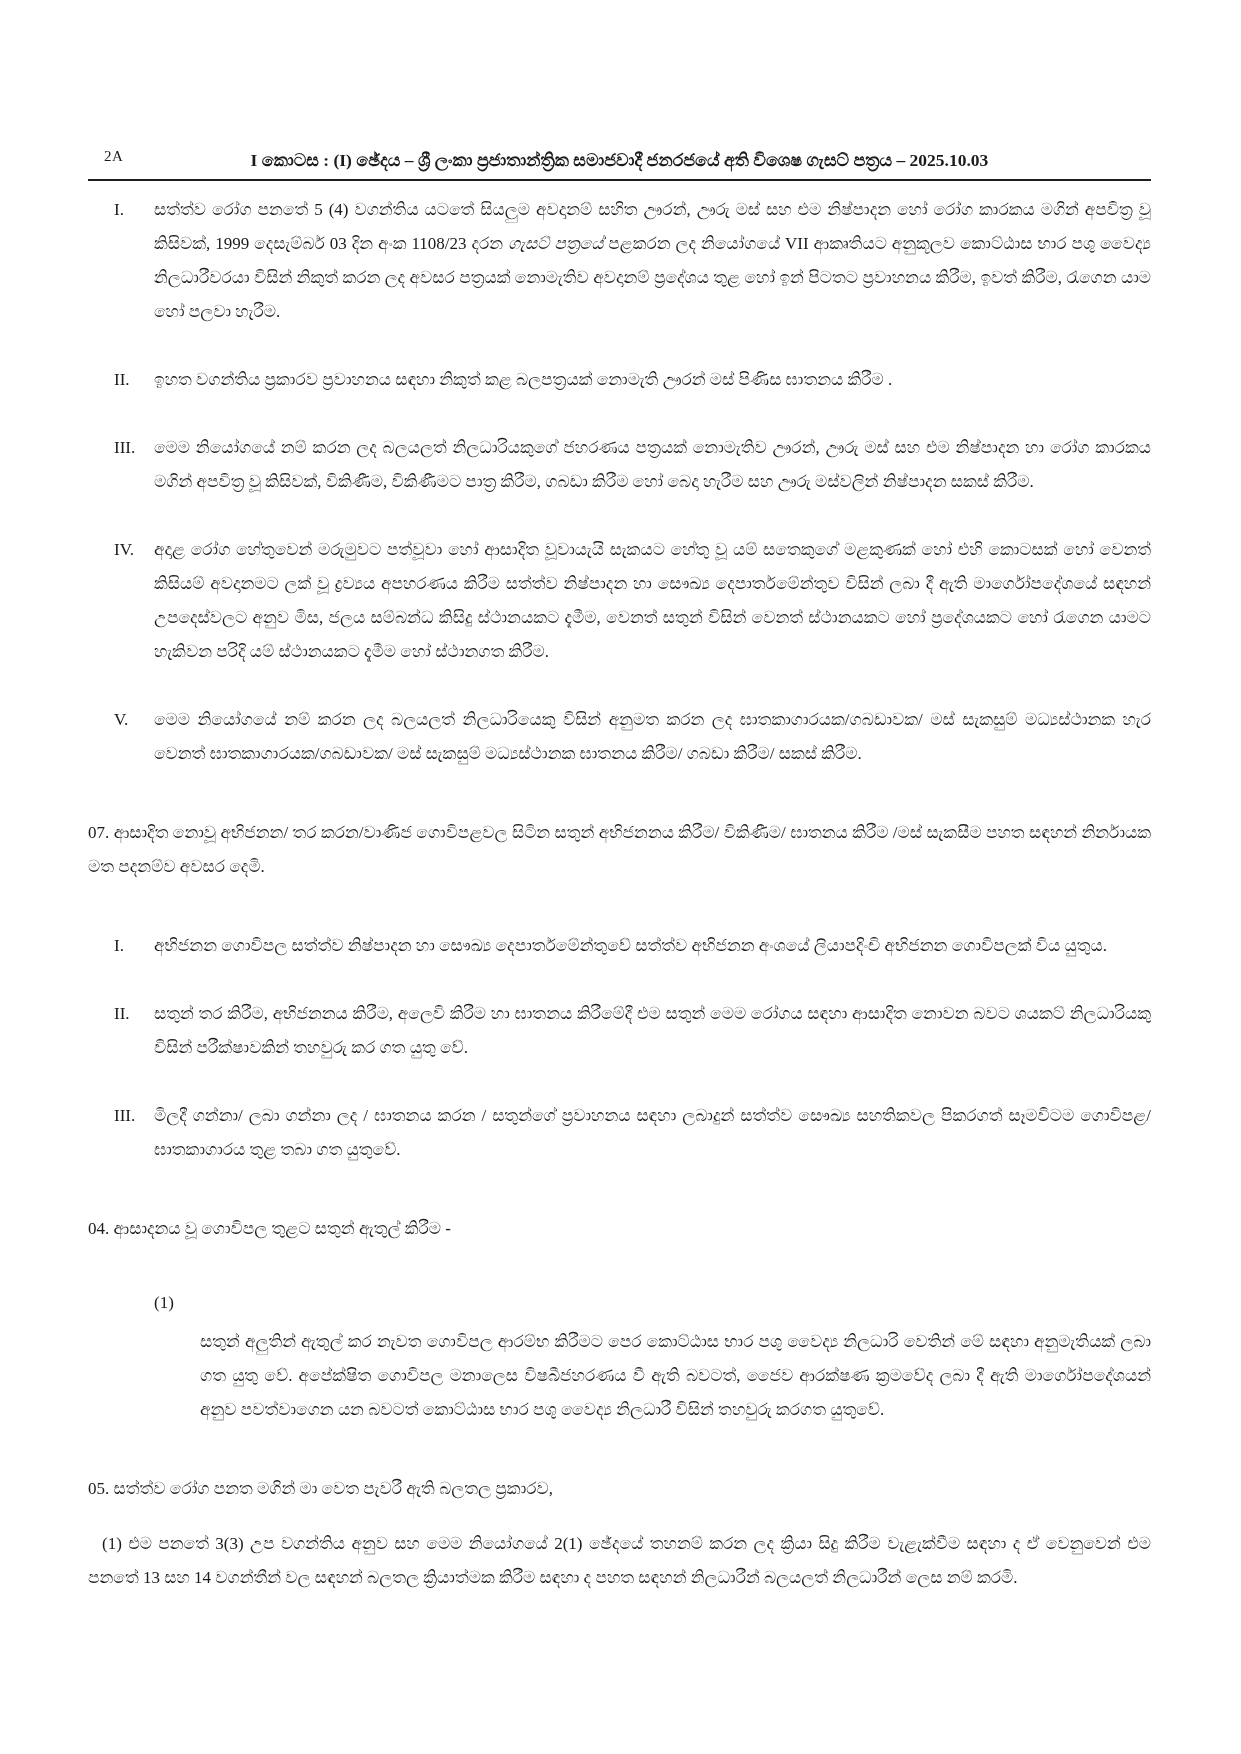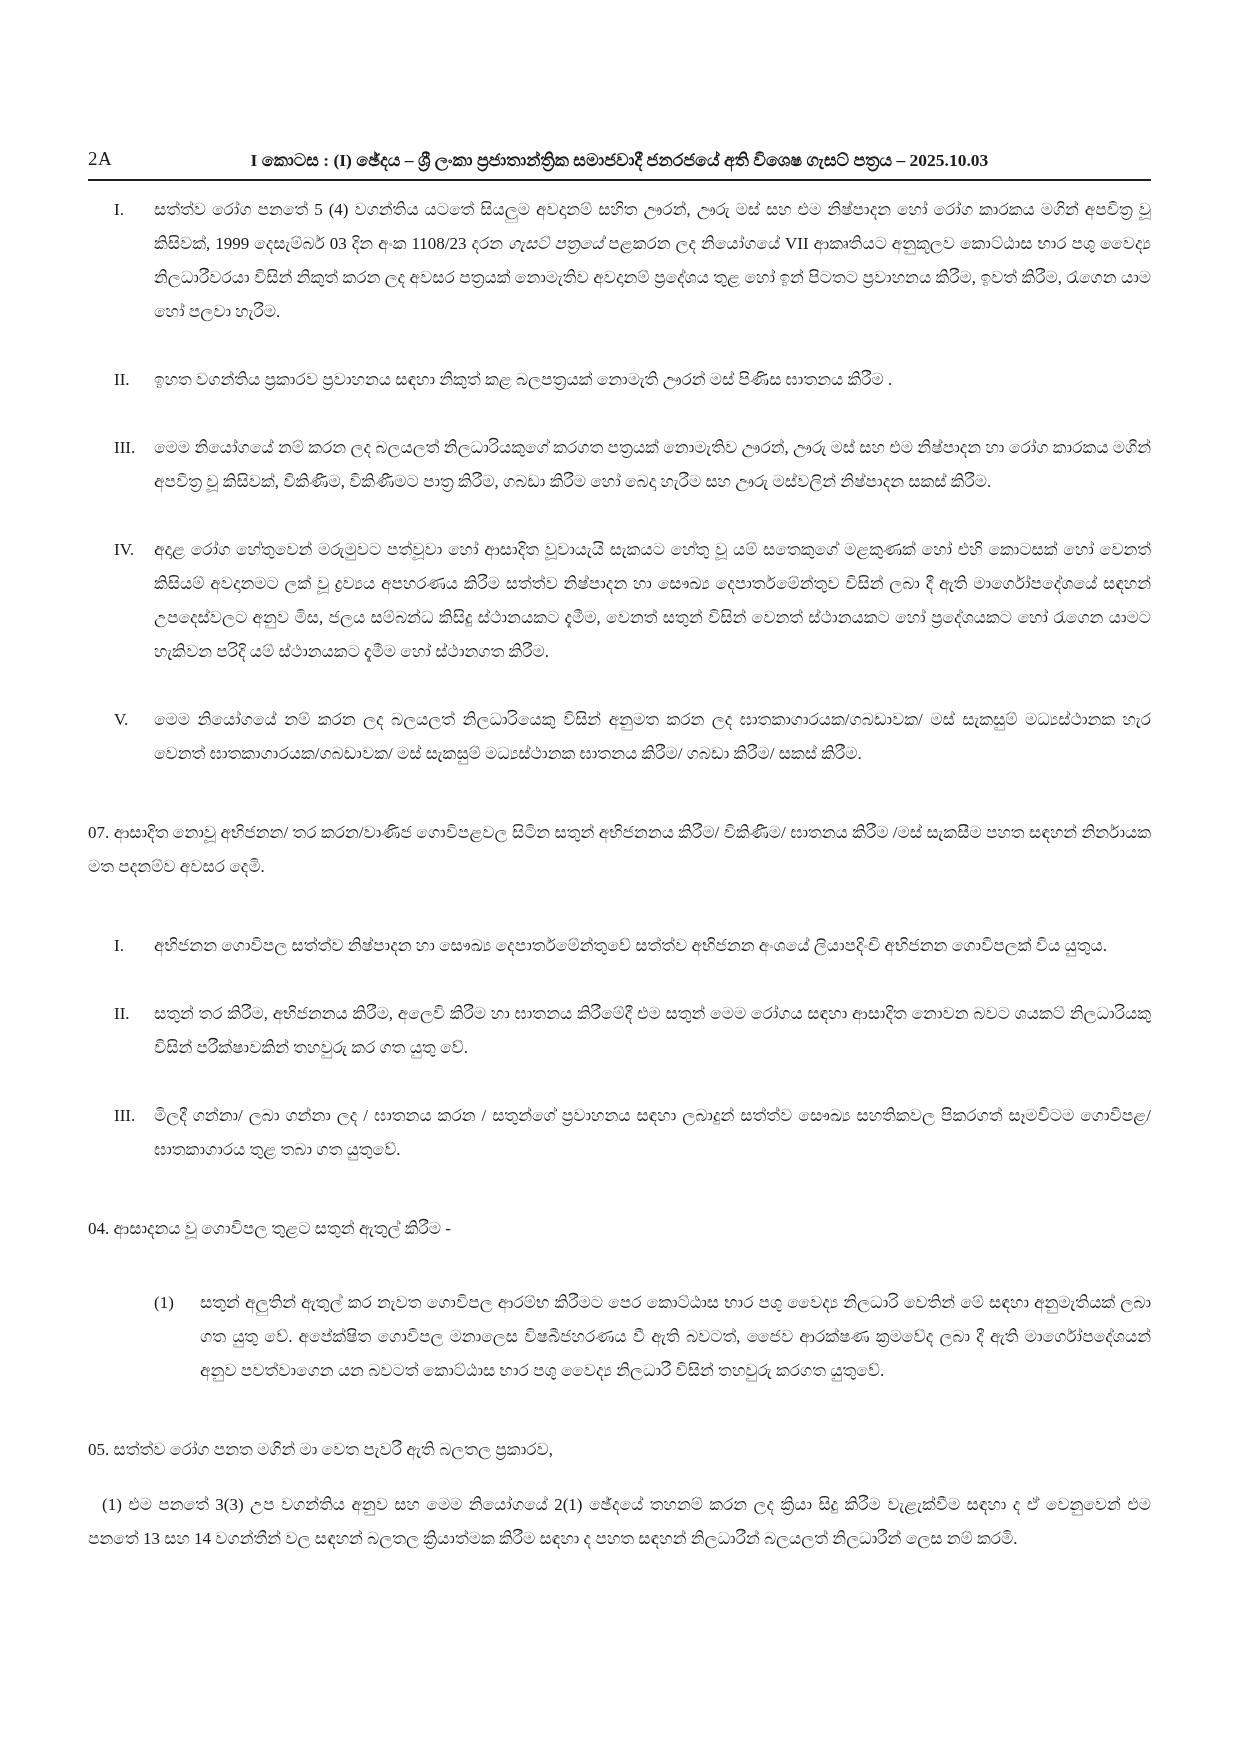--- a/index.html
+++ b/index.html
@@ -13,23 +13,23 @@
     overflow: hidden;
   }
   .page {
     width: 1241px;
     min-height: 1754px;
     padding: 148px 90px 60px 88px;
   }
   .header-block { position: relative; }
   .page-no {
     position: absolute;
-    left: 0;
+    left: 16px;
     top: 0;
-    font-size: 19px;
+    font-size: 15px;
     letter-spacing: 0.5px;
   }
   .gazette-title {
     text-align: center;
     font-weight: bold;
     font-size: 17.5px;
     line-height: 24px;
     padding: 0 40px;
   }
   .header-rule {
@@ -49,21 +49,21 @@
     text-align: justify;
     margin-bottom: 34px;
   }
   .roman-list { margin-bottom: 45px; }
   .criteria-list { margin-bottom: 45px; margin-top: 45px; }
   .sub-item { display: flex; margin-top: 40px; margin-bottom: 45px; }
   .sub-item .pnum {
     flex: 0 0 46px;
     margin-left: 66px;
   }
-  .sub-item .txt { flex: 1; text-align: justify; }
+  .sub-item .txt { flex: 1; text-align: justify; margin-top: 39px; }
   .final-para {
     text-align: justify;
     text-indent: 14px;
     margin-top: 21px;
   }
   .clause-05 { margin-bottom: 0; }
   em.gz { font-style: italic; }
 </style>
 </head>
 <body>
@@ -85,21 +85,21 @@
         <div class="txt"><span>සත්ත්ව රෝග පනතේ 5 (4) වගන්තිය යටතේ සියලුම අවදානම් සහිත ඌරන්, ඌරු මස් සහ එම නිෂ්පාදන හෝ රෝග කාරකය මගින් අපවිත්‍ර වූ කිසිවක්, 1999 දෙසැම්බර් 03 දින අංක 1108/23 දරන </span><em class="gz">ගැසට් පත්‍රයේ</em><span> පළකරන ලද නියෝගයේ VII ආකෘතියට අනුකූලව කොට්ඨාස භාර පශු වෛද්‍ය නිලධාරීවරයා විසින් නිකුත් කරන ලද අවසර පත්‍රයක් නොමැතිව  අවදානම් ප්‍රදේශය තුළ හෝ ඉන් පිටතට ප්‍රවාහනය කිරීම, ඉවත් කිරීම, රැගෙන යාම හෝ පලවා හැරීම.</span></div>
       </div>
 
       <div class="ritem">
         <div class="num">II.</div>
         <div class="txt">ඉහත වගන්තිය ප්‍රකාරව ප්‍රවාහනය සඳහා නිකුත් කළ බලපත්‍රයක් නොමැති ඌරන් මස් පිණිස ඝාතනය කිරීම .</div>
       </div>
 
       <div class="ritem">
         <div class="num">III.</div>
-        <div class="txt">මෙම නියෝගයේ නම් කරන ලද බලයලත් නිලධාරියකුගේ කරගත පත්‍රයක් නොමැතිව ඌරන්, ඌරු මස් සහ එම නිෂ්පාදන හා රෝග කාරකය මගින් අපවිත්‍ර වූ කිසිවක්, විකිණීම, විකිණීමට පාත්‍ර කිරීම, ගබඩා කිරීම හෝ බෙදා හැරීම සහ ඌරු මස්වලින් නිෂ්පාදන සකස් කිරීම.</div>
+        <div class="txt">මෙම නියෝගයේ නම් කරන ලද බලයලත් නිලධාරියකුගේ ජහරණය පත්‍රයක් නොමැතිව ඌරන්, ඌරු මස් සහ එම නිෂ්පාදන හා රෝග කාරකය මගින් අපවිත්‍ර වූ කිසිවක්, විකිණීම, විකිණීමට පාත්‍ර කිරීම, ගබඩා කිරීම හෝ බෙදා හැරීම සහ ඌරු මස්වලින් නිෂ්පාදන සකස් කිරීම.</div>
       </div>
 
       <div class="ritem">
         <div class="num">IV.</div>
         <div class="txt">අදාළ රෝග හේතුවෙන් මරුමුවට පත්වූවා හෝ ආසාදිත වූවායැයි සැකයට හේතු  වූ යම් සතෙකුගේ මළකුණක් හෝ එහි කොටසක් හෝ වෙනත් කිසියම් අවදානමට ලක් වූ ද්‍රව්‍යය අපහරණය කිරීම සත්ත්ව නිෂ්පාදන හා සෞඛ්‍ය දෙපාර්තමේන්තුව විසින් ලබා දී ඇති මාර්ගෝපදේශයේ සඳහන් උපදෙස්වලට අනුව මිස, ජලය සම්බන්ධ කිසිදු ස්ථානයකට දැමීම, වෙනත් සතුන් විසින් වෙනත් ස්ථානයකට හෝ ප්‍රදේශයකට හෝ රැගෙන යාමට හැකිවන පරිදි යම් ස්ථානයකට දැමීම හෝ ස්ථානගත කිරීම.</div>
       </div>
 
       <div class="ritem">
         <div class="num">V.</div>
         <div class="txt">මෙම නියෝගයේ නම් කරන ලද බලයලත් නිලධාරියෙකු විසින් අනුමත කරන ලද ඝාතකාගාරයක/ගබඩාවක/ මස් සැකසුම් මධ්‍යස්ථානක හැර වෙනත් ඝාතකාගාරයක/ගබඩාවක/ මස් සැකසුම් මධ්‍යස්ථානක ඝාතනය කිරීම/ ගබඩා කිරීම/ සකස් කිරීම.</div>

